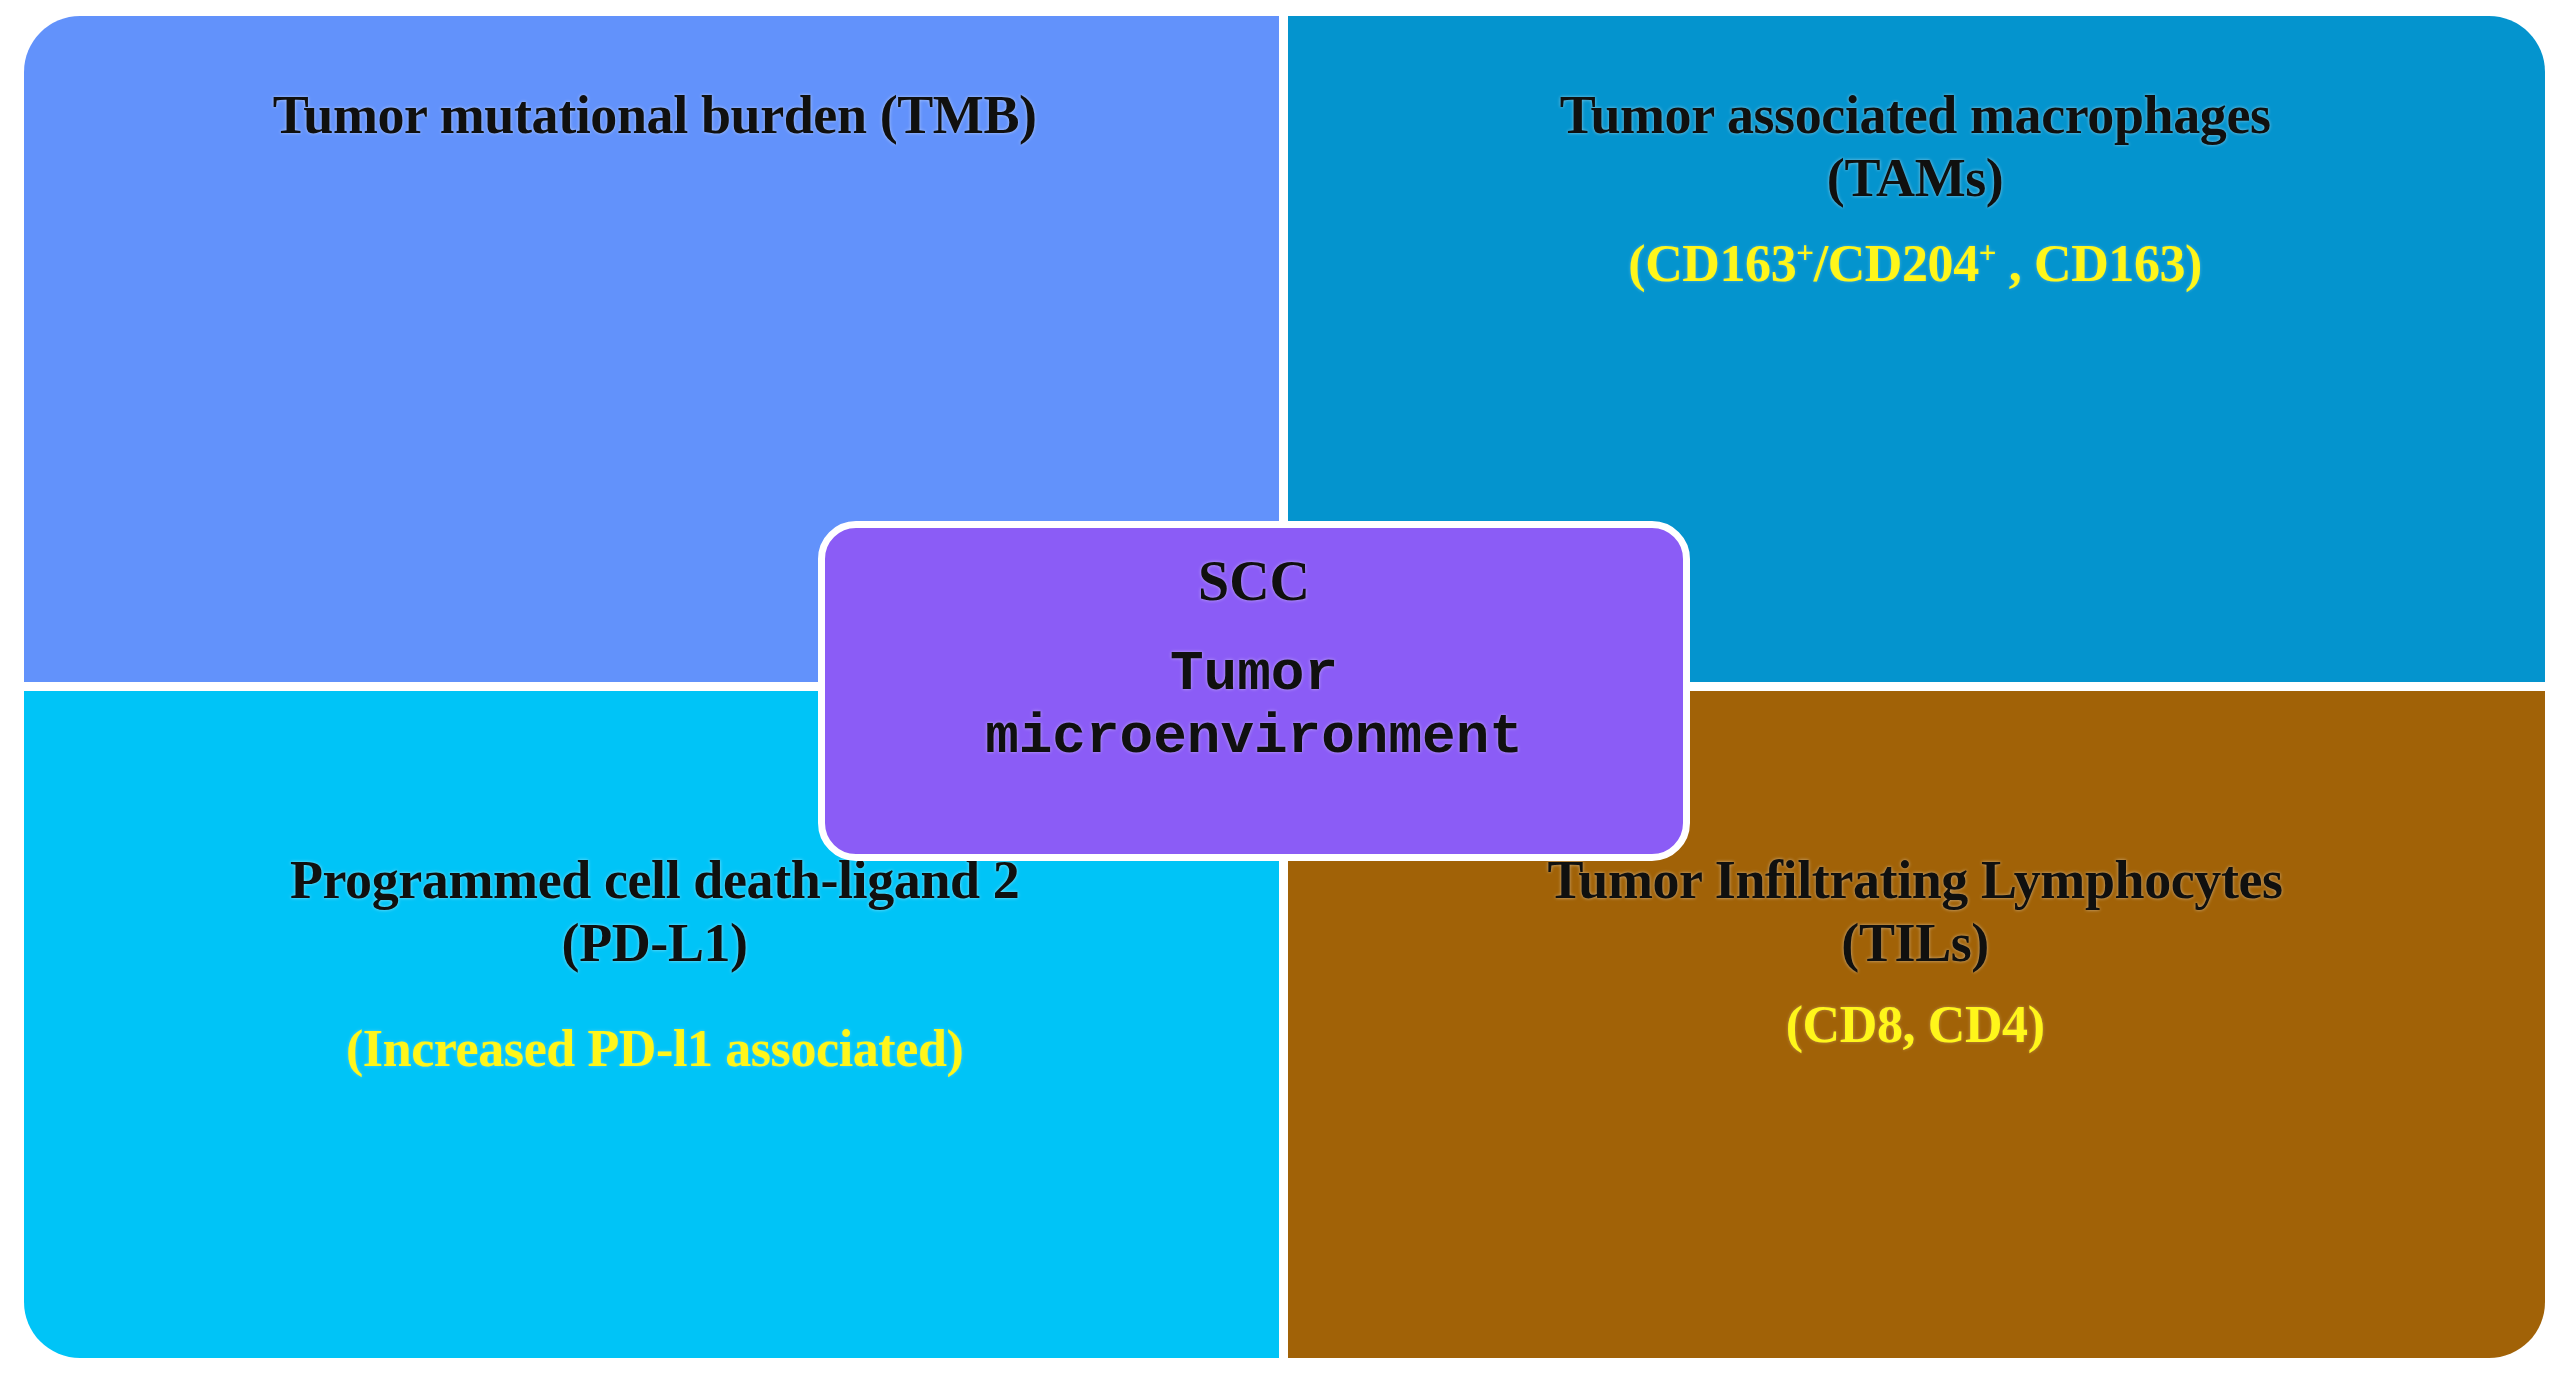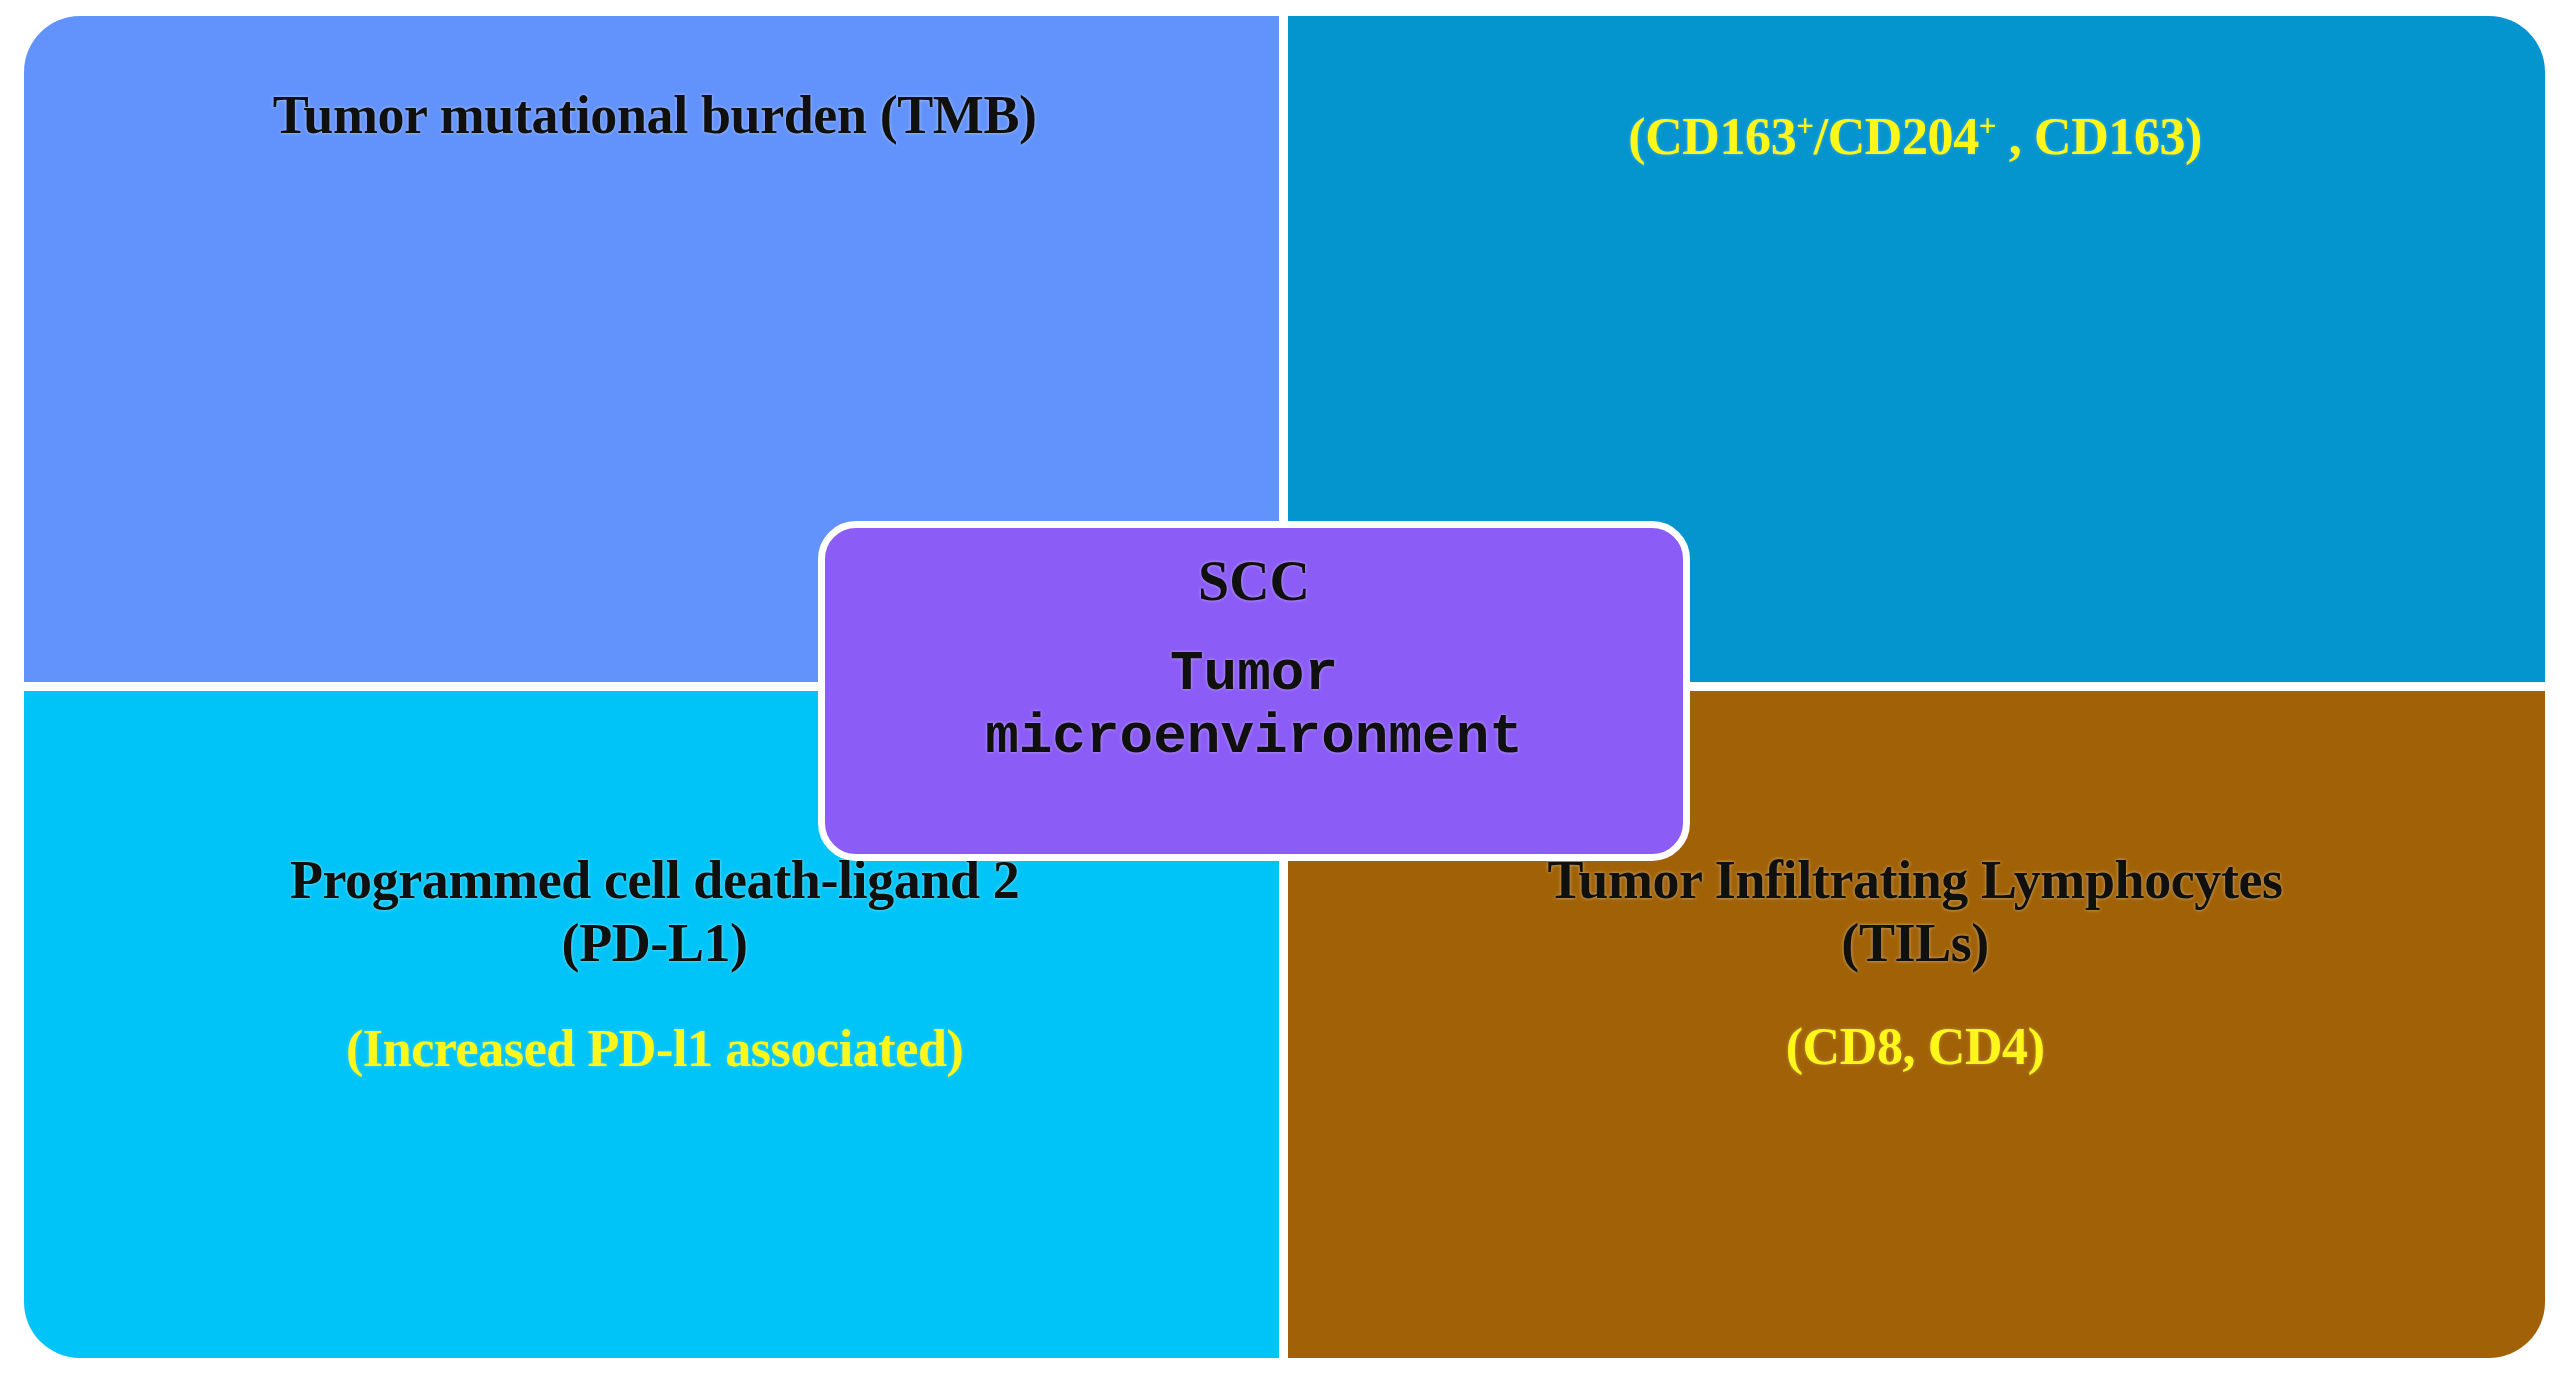--- a/index.html
+++ b/index.html
@@ -112,21 +112,21 @@
   }
 
   
   .quad-tmb  .quad-inner { padding-top: 68px; }
   .quad-tmb  .sub-line   { margin-top: 28px; text-align: left; }
   .quad-tams .quad-inner { padding-top: 68px; }
   .quad-tams .sub-line   { margin-top: 22px; }
   .quad-pdl1 .quad-inner { padding-top: 162px; }
   .quad-pdl1 .sub-line   { margin-top: 42px; }
   .quad-tils .quad-inner { padding-top: 162px; }
-  .quad-tils .sub-line   { margin-top: 40px; }
+  .quad-tils .sub-line   { margin-top: 18px; }
 
   
   .center-box {
     position: absolute;
     left: 818px;
     top: 521px;
     width: 872px;
     height: 340px;
     background: #8b5cf6;
     border: 7.8px solid #ffffff;
@@ -166,20 +166,22 @@
   <div class="quad-frame">
 
     <div class="quad quad-tmb">
       <div class="quad-inner">
         <div class="title-line">Tumor mutational burden (TMB)</div>
       </div>
     </div>
 
     <div class="quad quad-tams">
       <div class="quad-inner">
+        <div class="title-line">Tumor associated macrophages
+(TAMs)</div>
         <div class="sub-line"><span>(CD163</span><span class="sup">+</span><span>/CD204</span><span class="sup">+</span><span> , CD163)</span></div>
       </div>
     </div>
 
     <div class="quad quad-pdl1">
       <div class="quad-inner">
         <div class="title-line">Programmed cell death-ligand  2
 (PD-L1)</div>
         <div class="sub-line">(Increased PD-l1 associated)</div>
       </div>

